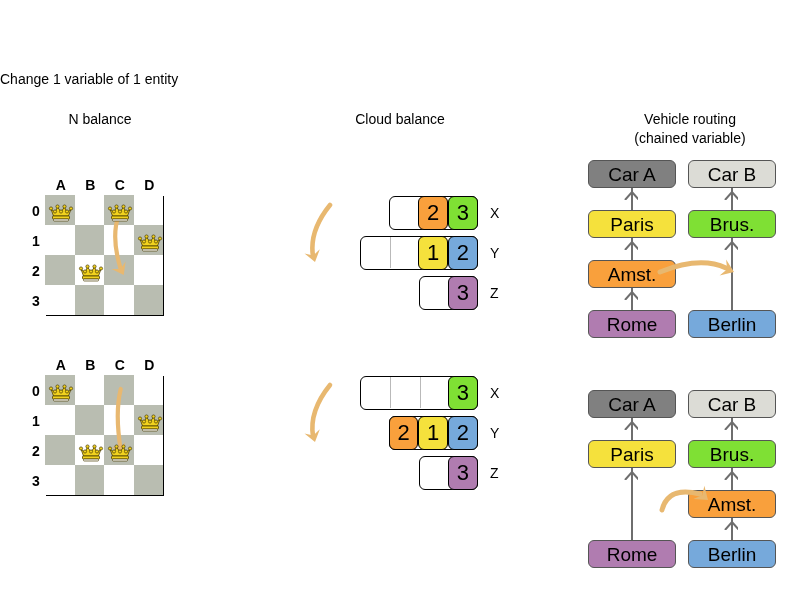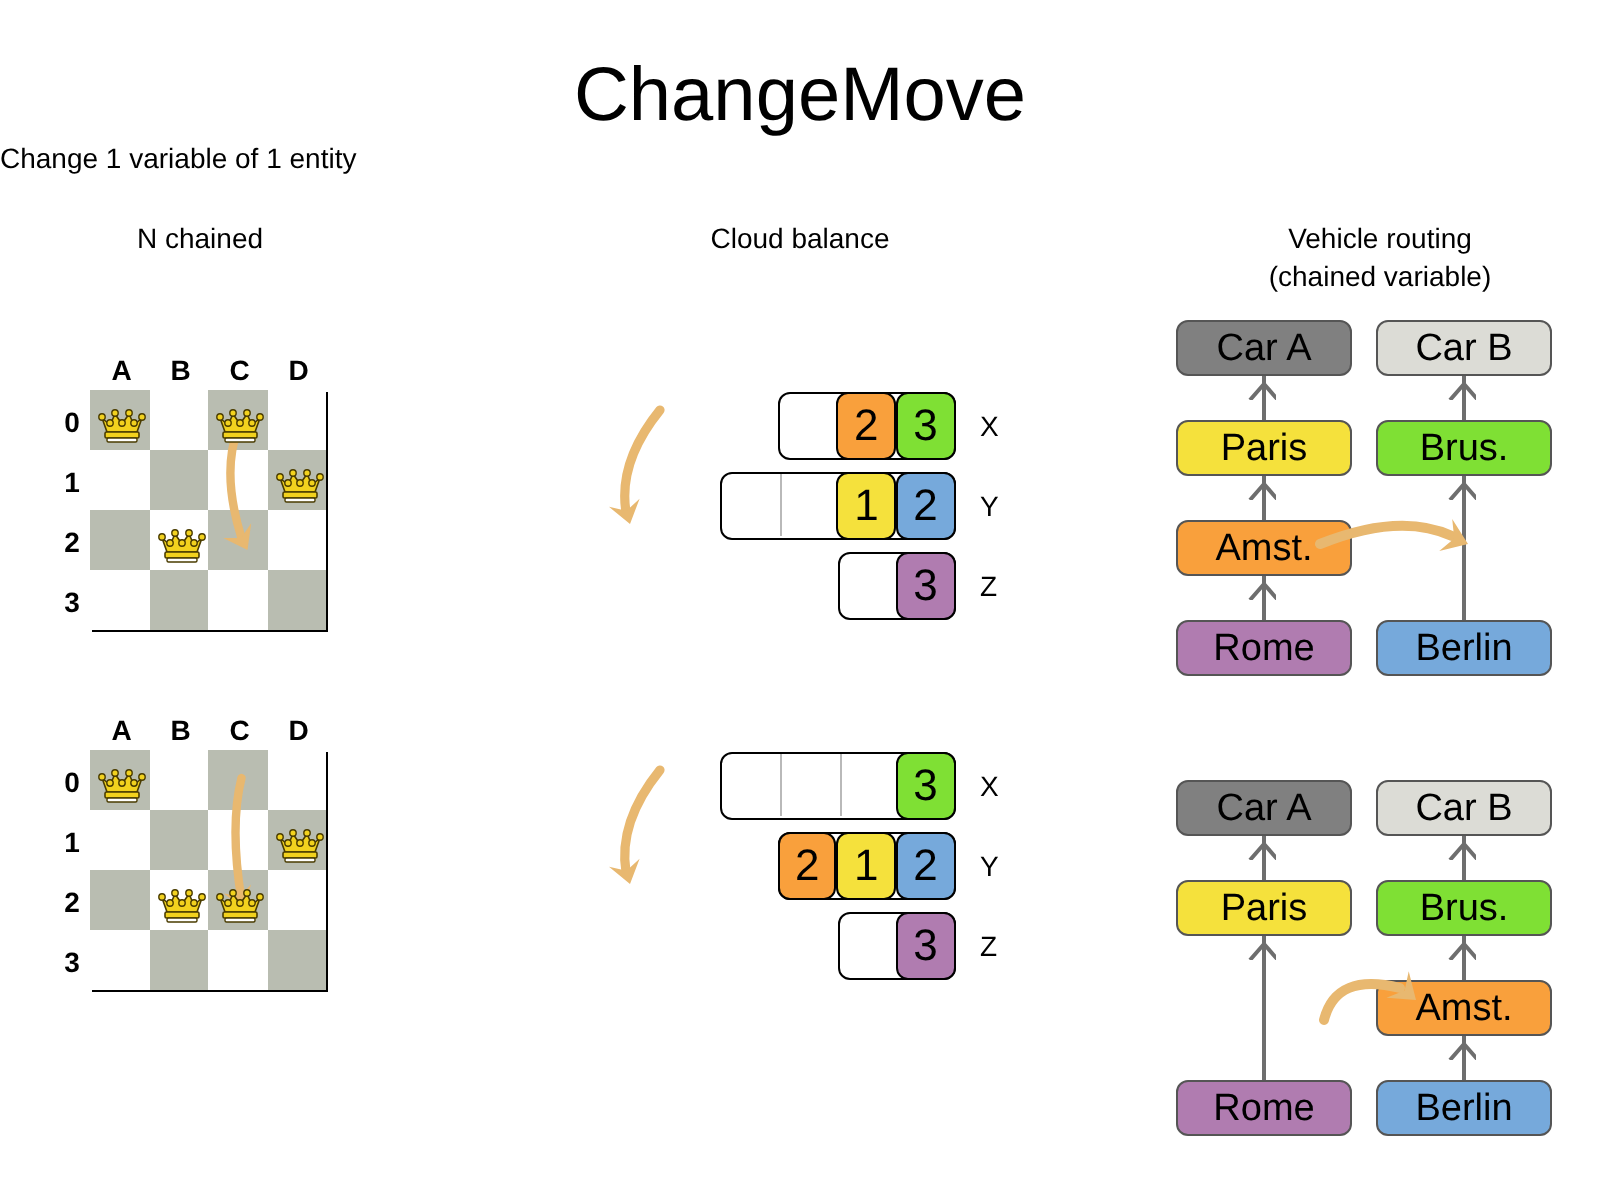--- a/index.html
+++ b/index.html
@@ -38,24 +38,23 @@
   .vline{position:absolute;width:2.4px;background:#6e6e6e;}
   .varrow{position:absolute;width:16px;height:10px;}
 
   svg{display:block;}
 </style>
 </head>
 <body>
 
 <div class="page">
 
-  <div class="title">ChangeMove</div>
   <div class="subtitle">Change 1 variable of 1 entity</div>
 
-  <div class="colhead" id="hdr-nqueens">N chained</div>
+  <div class="colhead" id="hdr-nqueens">N balance</div>
   <div class="colhead" id="hdr-vrp">
     <div>Vehicle routing</div>
     <div>(chained variable)</div>
   </div>
   <div class="colhead" id="hdr-cloud">Cloud balance</div>
 
   <div id="nqueens-before" style="position: absolute; left: 0px; top: 0px; width: 800px; height: 600px;">
       <div class="filelabel" style="left: 46px; top: 177px;">A</div>
       <div class="filelabel" style="left: 75.5px; top: 177px;">B</div>
       <div class="filelabel" style="left: 105px; top: 177px;">C</div>

